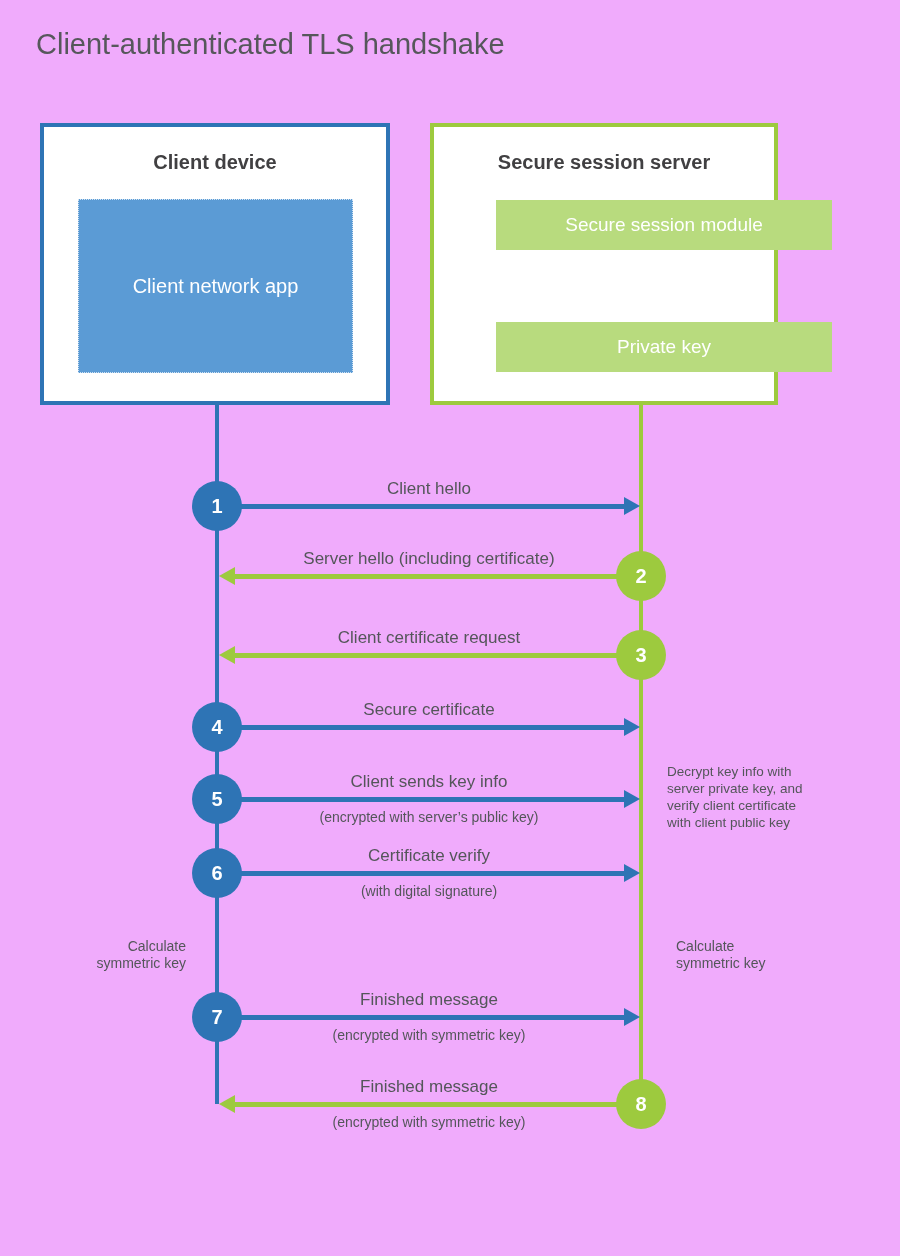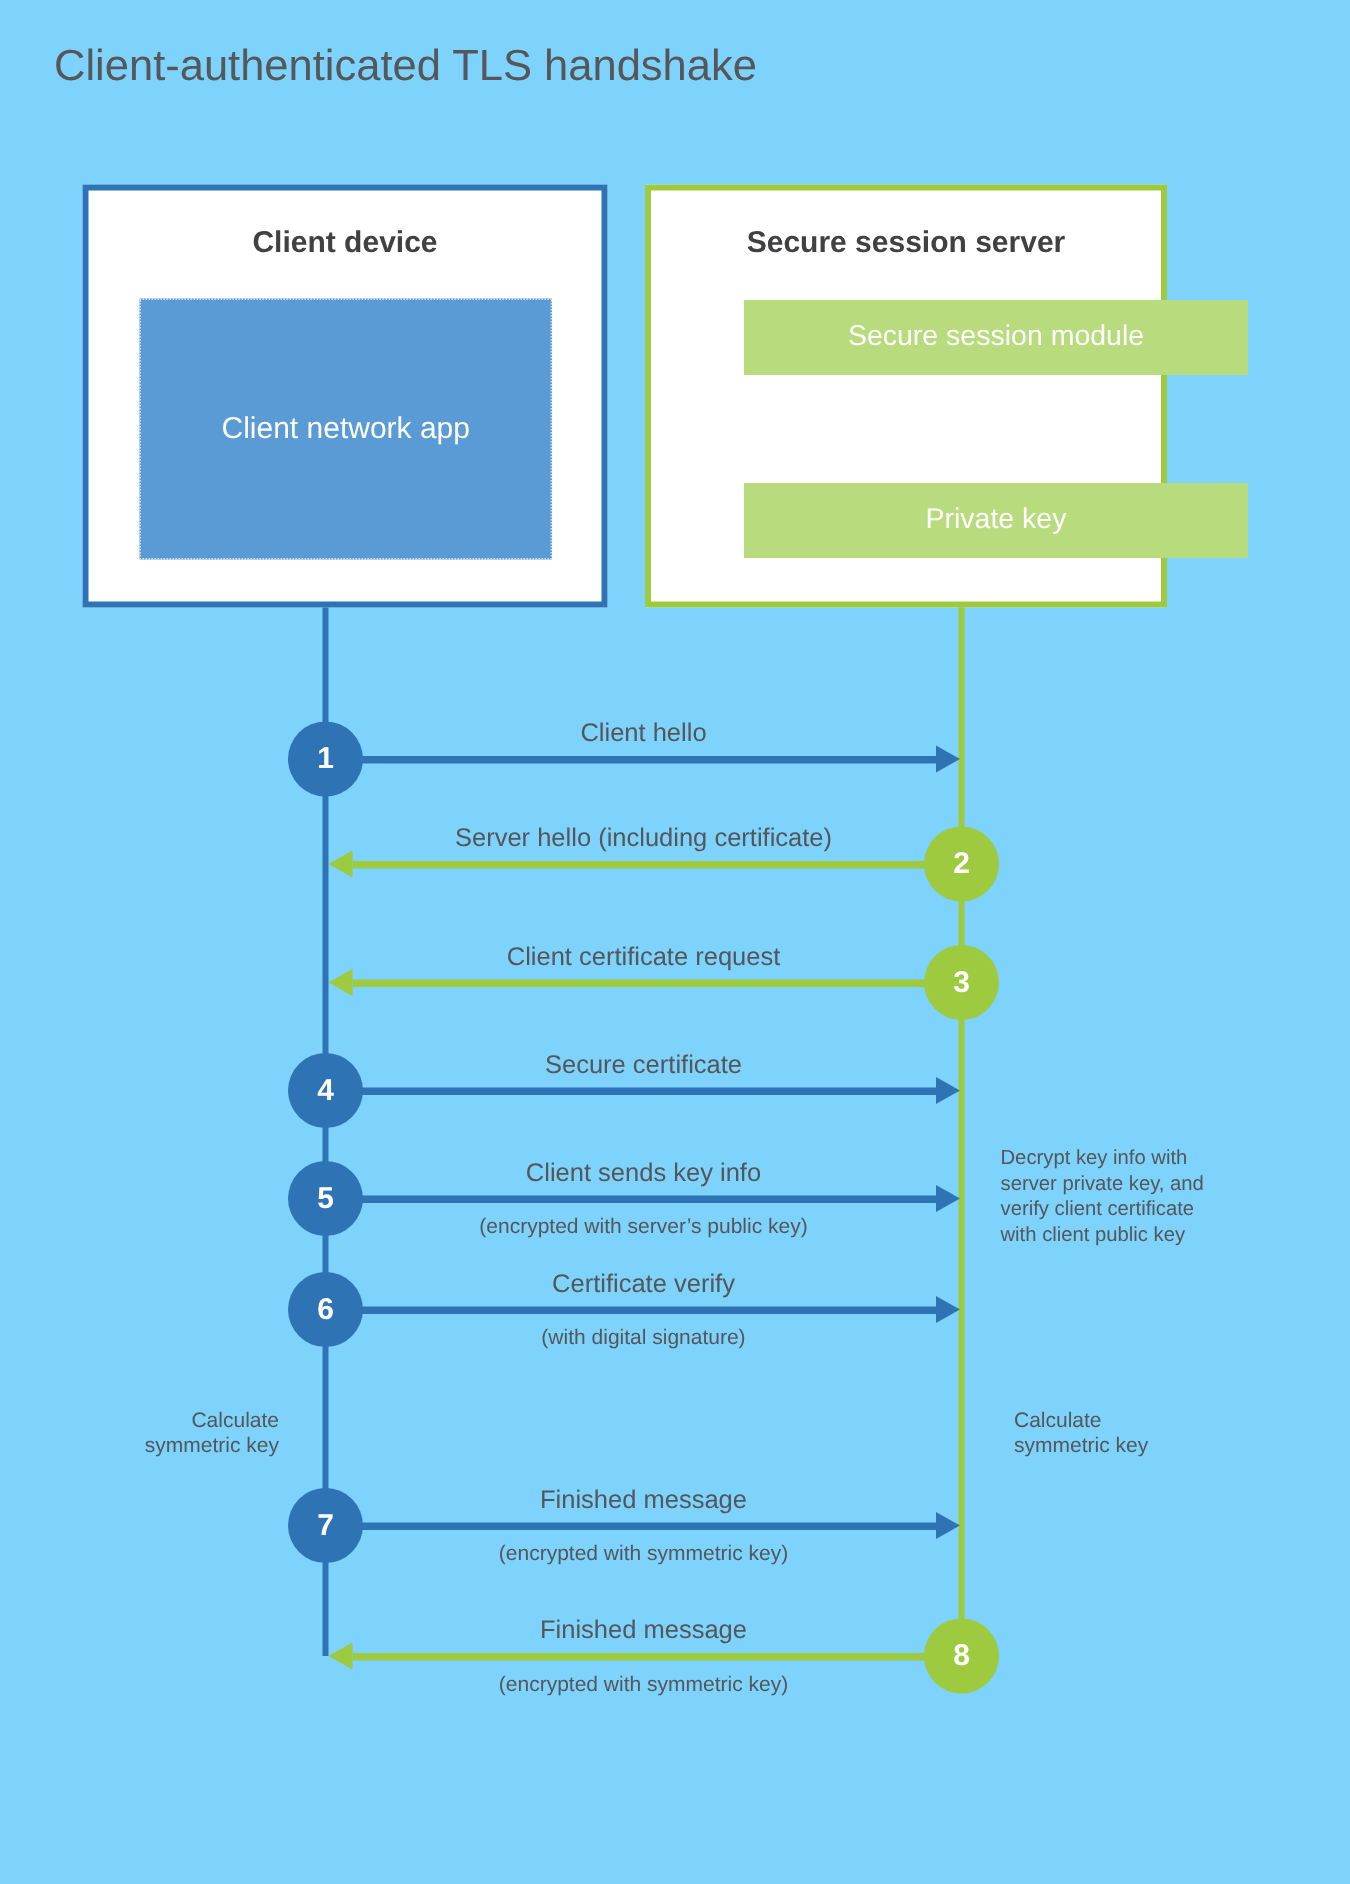--- a/index.html
+++ b/index.html
@@ -1,23 +1,23 @@
 <!DOCTYPE html>
 <html><head>
 <meta charset="utf-8">
 <style>
   html,body{margin:0;padding:0;background:#ffffff;}
   body{font-family:"Liberation Sans", sans-serif;}
-  .canvas{position:relative;width:900px;height:1256px;background:#7dd3fc;overflow:hidden;}
+  .canvas{position:relative;width:900px;height:1256px;background:#f0abfc;overflow:hidden;}
 
   .title{position:absolute;left:36px;top:28px;font-size:29px;font-weight:300;color:#56575b;letter-spacing:0;}
 
   
   .actor-box{position:absolute;top:123px;height:282px;background:#fff;box-sizing:border-box;}
-  .client-box{left:55px;width:350px;border:4px solid #2e74b5;}
+  .client-box{left:40px;width:350px;border:4px solid #2e74b5;}
   .server-box{left:430px;width:348px;border:4px solid #9dca3e;}
   .actor-title{position:absolute;left:0;right:0;top:24px;text-align:center;font-size:20px;font-weight:bold;color:#414042;}
 
   .app-rect{position:absolute;left:34px;top:72px;width:275px;height:174px;background:#5b9bd5;border:1px dotted #cfe2f3;box-sizing:border-box;display:flex;align-items:center;justify-content:center;}
   .app-rect span{display:block;width:210px;text-align:center;color:#ffffff;font-size:20px;line-height:1.45;}
 
   .module-bar{position:absolute;left:39px;width:336px;height:50px;background:#b8db7e;display:flex;align-items:center;justify-content:center;color:#ffffff;font-size:19px;margin-left:23px;}
   .bar-1{top:73px;} .bar-2{top:134px;} .bar-3{top:195px;}
 
   

